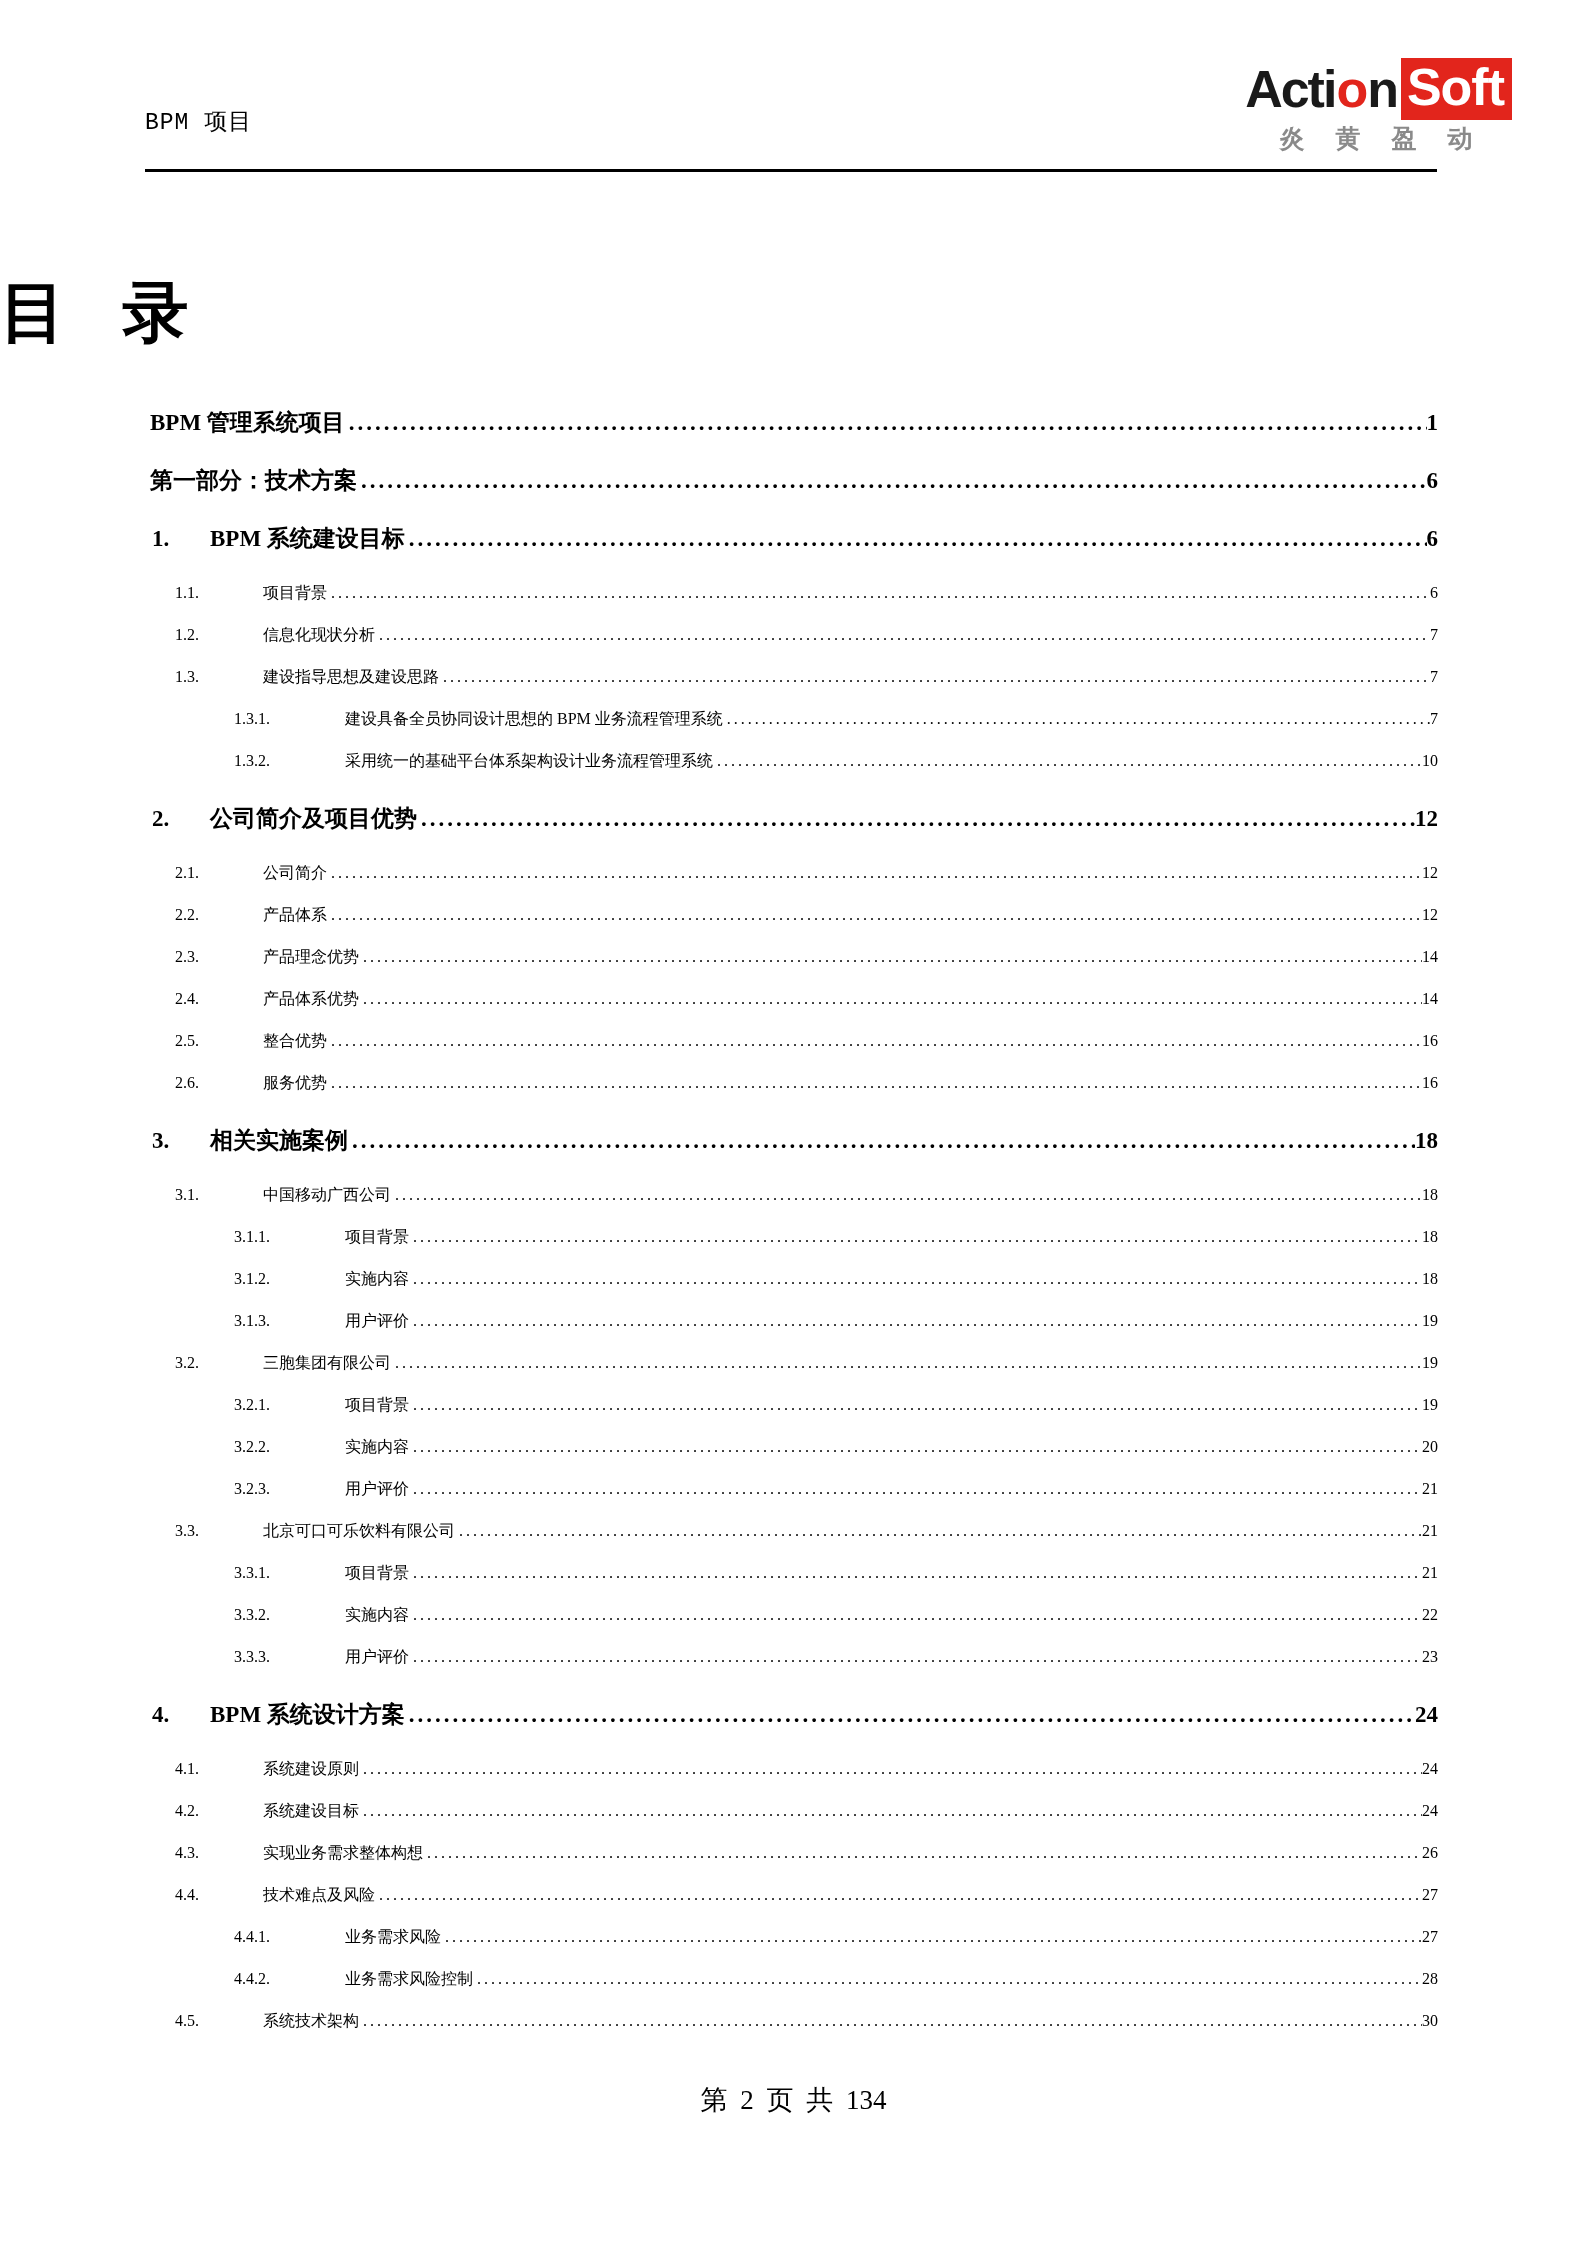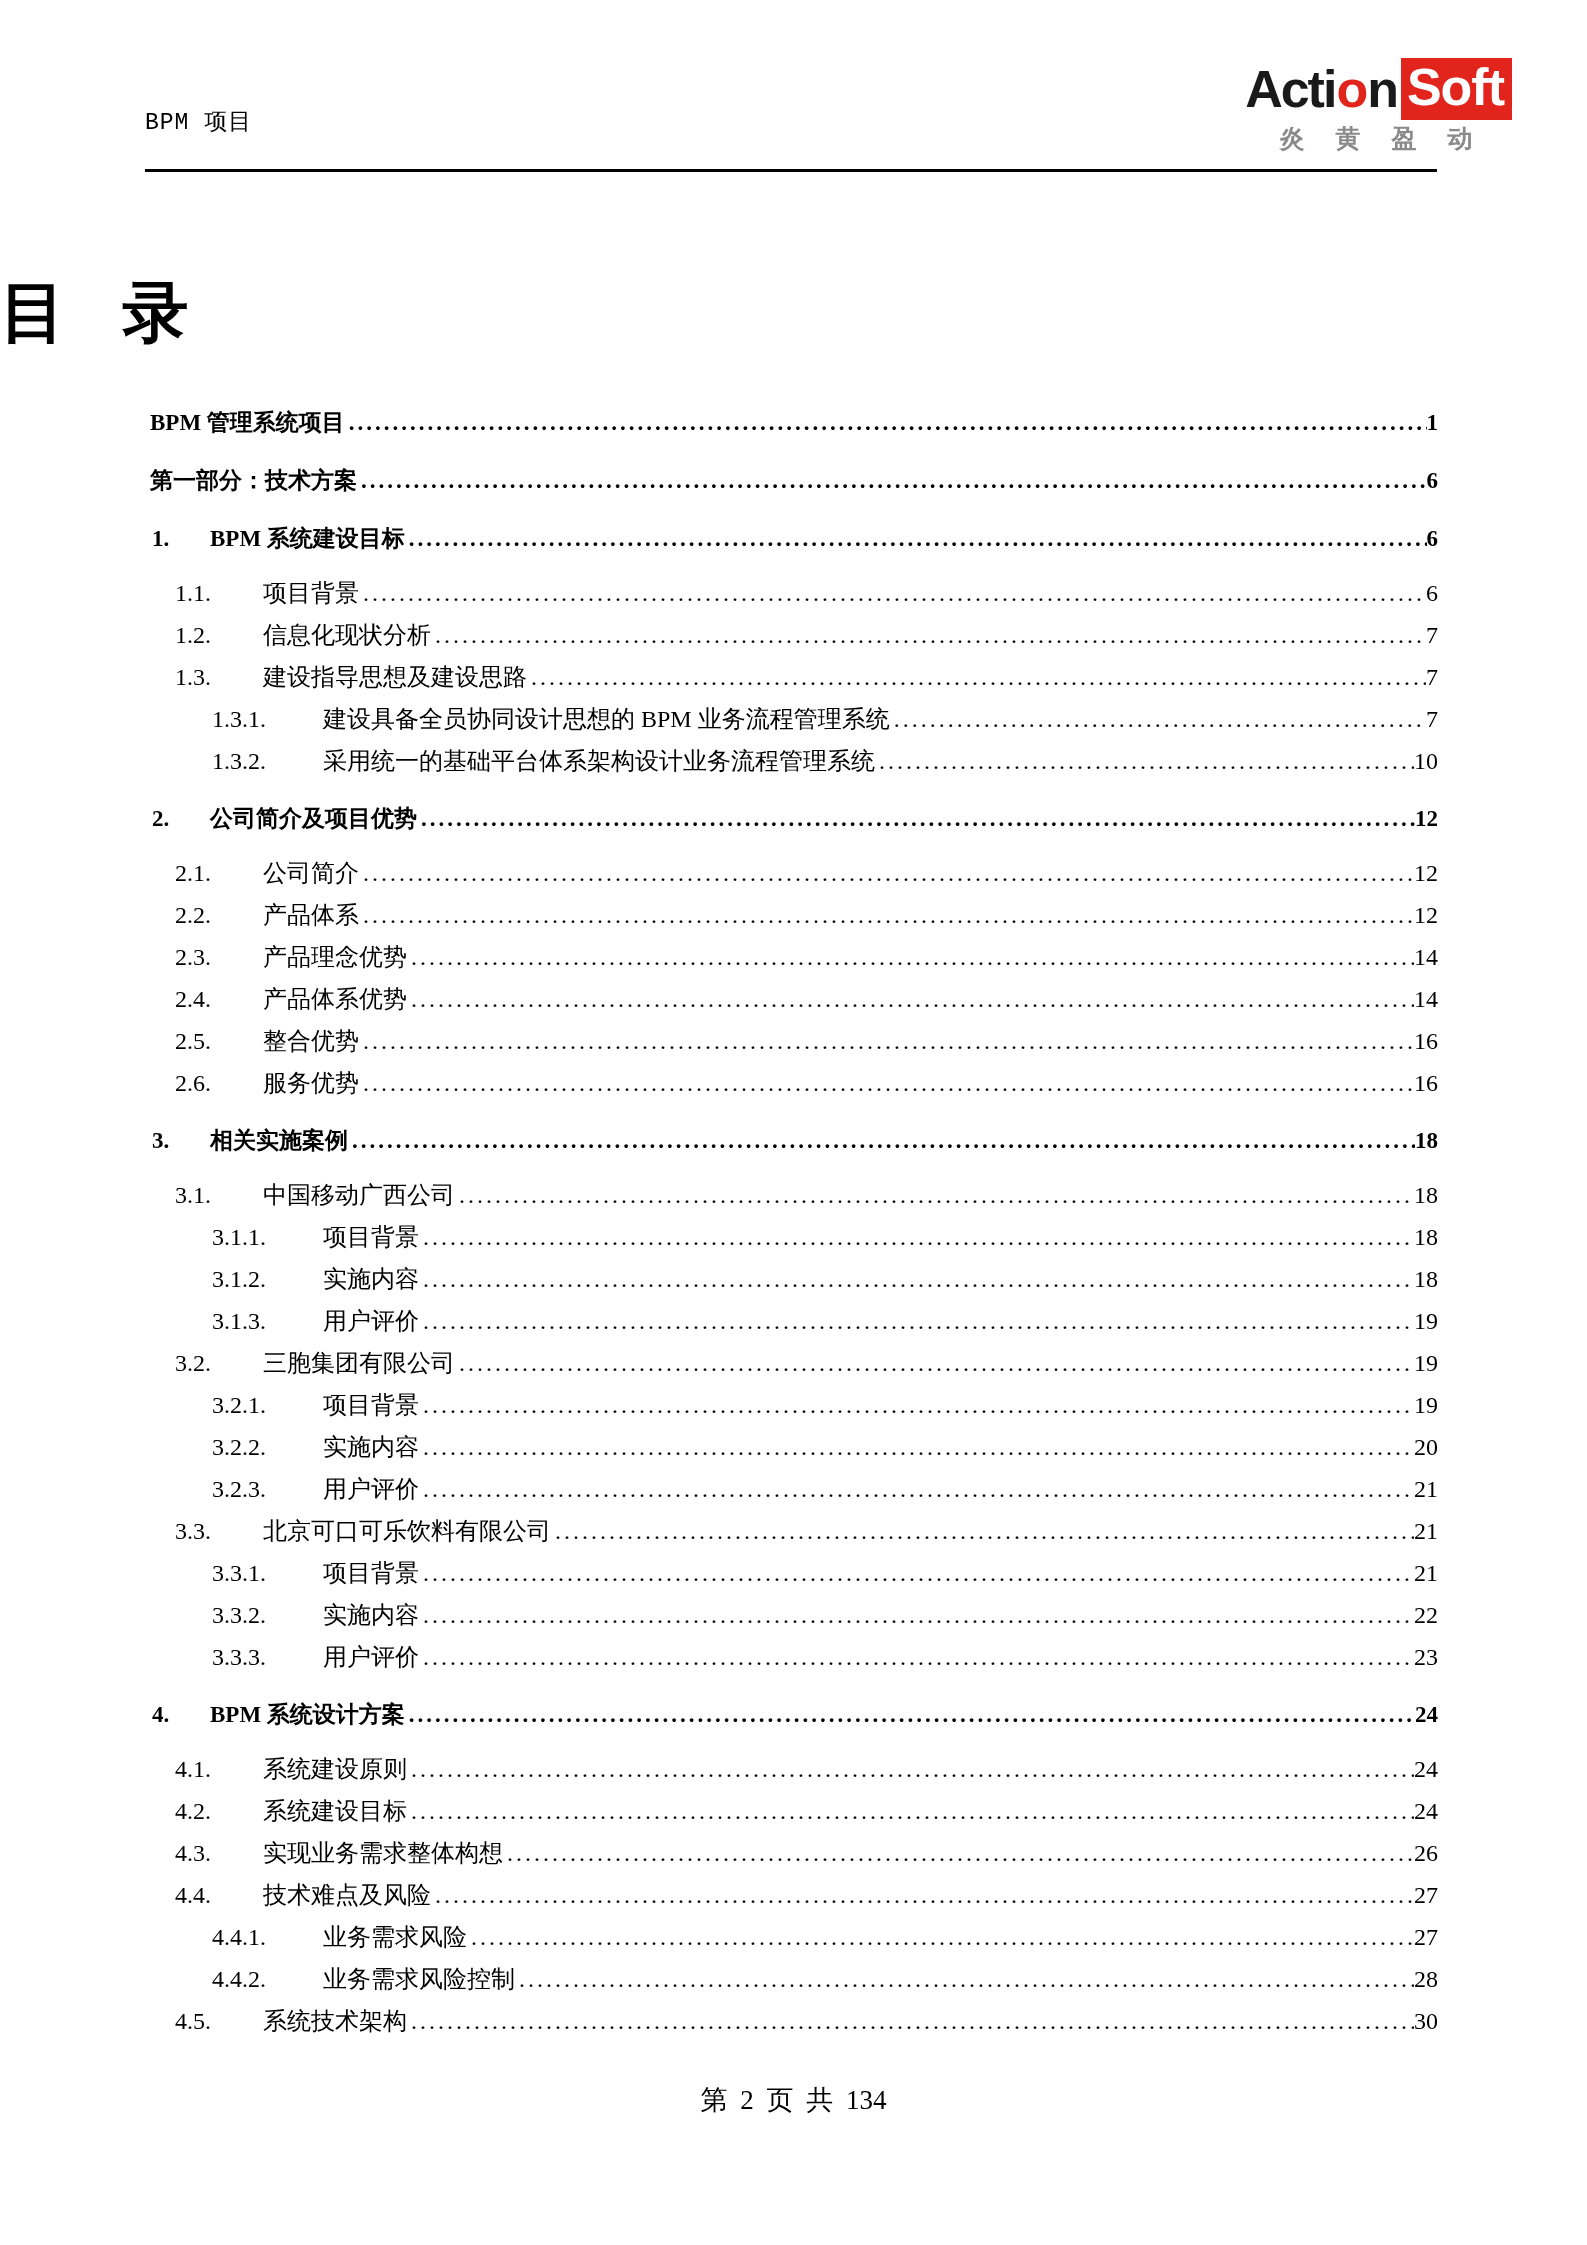--- a/index.html
+++ b/index.html
@@ -55,27 +55,27 @@
     word-spacing:36px; letter-spacing:2px;
   }
 
   
   .toc {
     position:absolute; left:150px; top:386px; width:1288px;
   }
   .row {
     display:flex; align-items:baseline;
     height:42px; line-height:42px;
-    font-size:24px; white-space:nowrap;
+    font-size:16px; white-space:nowrap;
   }
   .row.ch { margin:16px 0 12px 0; font-weight:bold; font-size:23px; }
   .num { flex:none; }
   .lvl1 .num { width:58px; padding-left:2px; }
   .lvl2 .num { margin-left:25px; width:88px; }
-  .lvl3 .num { margin-left:62px; width:111px; }
+  .lvl3 .num { margin-left:84px; width:111px; }
   .title { flex:none; }
   .leader {
     flex:1 1 auto; overflow:hidden;
     letter-spacing:3px; padding:0 3px 0 4px;
   }
   .leader::after {
     content:"......................................................................................................................................................................................................................................................................................................................";
   }
   .pg { flex:none; text-align:right; }
 

